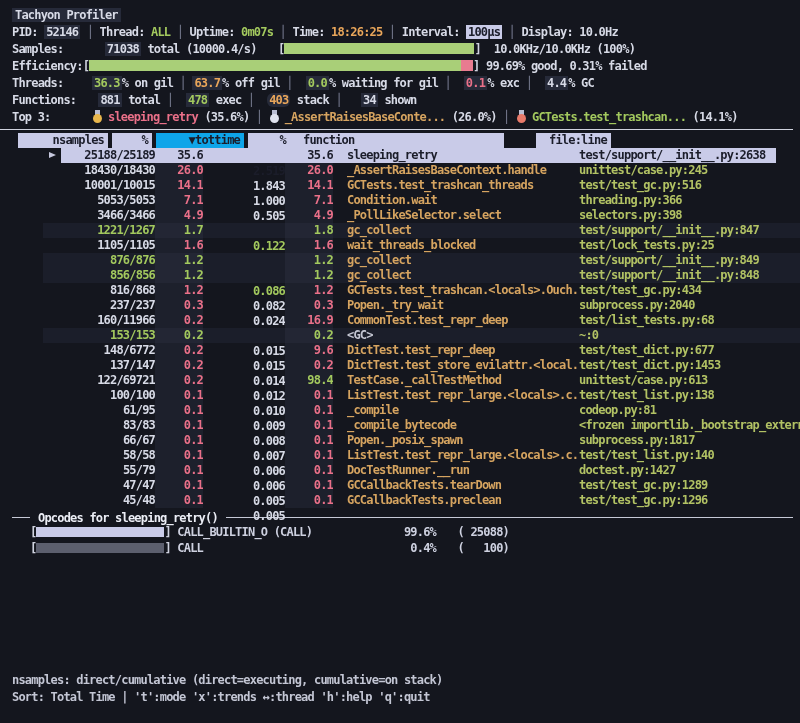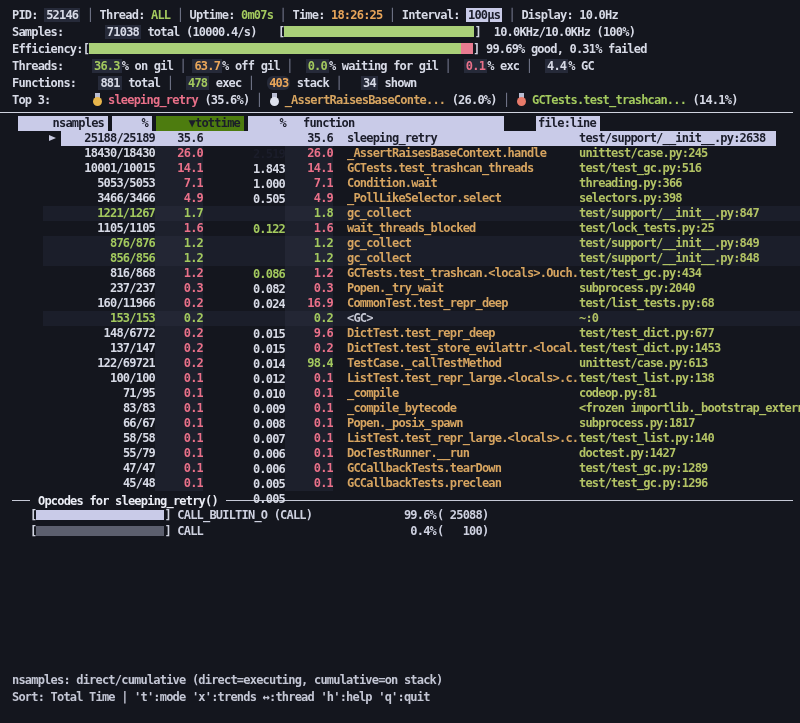--- a/index.html
+++ b/index.html
@@ -31,25 +31,25 @@
   .medal::before{content:'';position:absolute;top:0;left:3px;width:5px;height:6px;background:#b9bdd2;}
   .medal::after{content:'';position:absolute;bottom:0;left:1px;width:9px;height:9px;border-radius:50%;}
   .m-gold::after{background:#e8b64c;} .m-silver::after{background:#dfe2ee;} .m-bronze::after{background:#e87a6a;}
   .rule{height:1px;background:#cfd2de;margin:3px 7px 0 0;}
   .table{position:relative;margin-top:3px;}
   .thead{position:relative;height:15px;}
   .hblk{position:absolute;top:0;height:15px;line-height:15px;background:var(--lav);
         color:var(--darklav);white-space:pre;}
   .h-ns{left:18px;width:86px;text-align:right;padding-right:4px;}
   .h-p1{left:112px;width:36px;text-align:right;padding-right:4px;}
-  .h-tt{left:156px;width:84px;text-align:right;background:#4d7c0f;padding-right:4px;}
+  .h-tt{left:156px;width:84px;text-align:right;background:#0ea5e9;padding-right:4px;}
   .h-p2fn{left:248px;width:256px;}
   .in-p2{display:inline-block;width:38px;text-align:right;}
   .in-fn{display:inline-block;margin-left:17px;}
-  .h-fl{left:536px;width:62px;padding-left:2px;}
+  .h-fl{left:536px;width:62px;padding-left:13px;}
   .tbody{position:relative;padding-left:43px;}
   .trow{position:relative;height:15px;line-height:15px;}
   .trow.gc{background:#1b1e2a;}
   .cell{position:absolute;top:0;height:15px;white-space:pre;overflow:hidden;}
   .c-ns{left:18px;width:94px;text-align:right;}
   .c-p1{left:112px;width:48px;text-align:right;background:var(--band);}
   .c-tt{left:160px;width:82px;text-align:right;margin-top:16px;}
   .c-p2{left:242px;width:48px;text-align:right;background:var(--band);}
   .c-fn{left:304px;width:232px;}
   .c-fl{left:536px;width:240px;}
@@ -60,29 +60,30 @@
          border-top:3.5px solid transparent;border-bottom:3.5px solid transparent;}
   .opcodes{margin-top:2px;}
   .op-head{display:flex;align-items:center;height:15px;margin-left:12px;}
   .op-dash{width:18px;border-top:1px solid #c6c9d6;}
   .op-title{margin:0 8px;color:#eceef6;white-space:pre;}
   .op-line{flex:1;border-top:1px solid #c6c9d6;margin-right:7px;}
   .op-row{position:relative;height:15.5px;line-height:15.5px;padding-left:30px;white-space:pre;color:#ced1e0;}
   .opbar{display:inline-block;width:128px;height:10px;vertical-align:-1px;}
   .fill-lav{background:var(--lav);} .fill-grey{background:#5c5f6e;}
   .op-pct{position:absolute;left:384px;width:52px;text-align:right;top:0;}
-  .op-cnt{position:absolute;left:437px;width:56px;text-align:left;top:0;}
+  .op-cnt{position:absolute;left:453px;width:56px;text-align:right;top:0;}
   .footer{position:absolute;left:12px;top:672px;color:var(--dim);}
 </style>
 </head>
 <body>
 
 <div class="app">
   <div class="hdr">
 
+    <div class="hline"><span class="titleblk">Tachyon Profiler</span></div>
 
     <div class="hline"><span>PID:</span><span> </span><span class="vblk">52146</span><span> </span><span class="sep">│</span><span> </span><span>Thread:</span><span> </span><span class="c-green">ALL</span><span> </span><span class="sep">│</span><span> </span><span>Uptime:</span><span> </span><span class="c-green">0m07s</span><span> </span><span class="sep">│</span><span> </span><span>Time:</span><span> </span><span class="c-orange">18:26:25</span><span> </span><span class="sep">│</span><span> </span><span>Interval:</span><span> </span><span class="vblk-lav">100µs</span><span> </span><span class="sep">│</span><span> </span><span>Display:</span><span> </span><span>10.0Hz</span></div>
 
     <div class="hline"><span class="lbl">Samples:</span><span>  </span><span class="vblk">71038</span><span> total (10000.4/s)</span><span class="samples-abs"><span class="brk">[</span><span class="ibar samples-bar"></span><span class="brk">]</span><span>  10.0KHz/10.0KHz (100%)</span></span></div>
 
     <div class="hline"><span>Efficiency:</span><span class="brk">[</span><span class="ibar eff-bar"></span><span class="brk">]</span><span> 99.69% good, 0.31% failed</span></div>
 
     <div class="hline"><span class="lbl">Threads:</span><span><span class="vblk c-green">36.3</span><span>% on gil</span><span class="sep"> │ </span><span class="vblk c-orange">63.7</span><span>% off gil</span><span class="sep"> │ </span><span> </span><span class="vblk c-green">0.0</span><span>% waiting for gil</span><span class="sep"> │ </span><span> </span><span class="vblk c-red">0.1</span><span>% exc</span><span class="sep"> │ </span><span> </span><span class="vblk c-white">4.4</span><span>% GC</span></span></div>
 
     <div class="hline"><span class="lbl">Functions:</span><span><span> </span><span class="vblk c-white">881</span><span> total</span><span class="sep"> │ </span><span> </span><span class="vblk c-green">478</span><span> exec</span><span class="sep"> │ </span><span> </span><span class="vblk c-yellow">403</span><span> stack</span><span class="sep"> │ </span><span>  </span><span class="vblk c-white">34</span><span> shown</span></span></div>
@@ -232,21 +233,21 @@
         </div>
         <div class="trow">
           <div class="cell c-ns c-white">100/100</div>
           <div class="cell c-p1 c-red">0.1</div>
           <div class="cell c-tt c-white">0.010</div>
           <div class="cell c-p2 c-red">0.1</div>
           <div class="cell c-fn c-tan">ListTest.test_repr_large.&lt;locals&gt;.c...</div>
           <div class="cell c-fl c-olive">test/test_list.py:138</div>
         </div>
         <div class="trow">
-          <div class="cell c-ns c-white">71/95</div>
+          <div class="cell c-ns c-white">61/95</div>
           <div class="cell c-p1 c-red">0.1</div>
           <div class="cell c-tt c-white">0.009</div>
           <div class="cell c-p2 c-red">0.1</div>
           <div class="cell c-fn c-tan">_compile</div>
           <div class="cell c-fl c-olive">codeop.py:81</div>
         </div>
         <div class="trow">
           <div class="cell c-ns c-white">83/83</div>
           <div class="cell c-p1 c-red">0.1</div>
           <div class="cell c-tt c-white">0.008</div>

